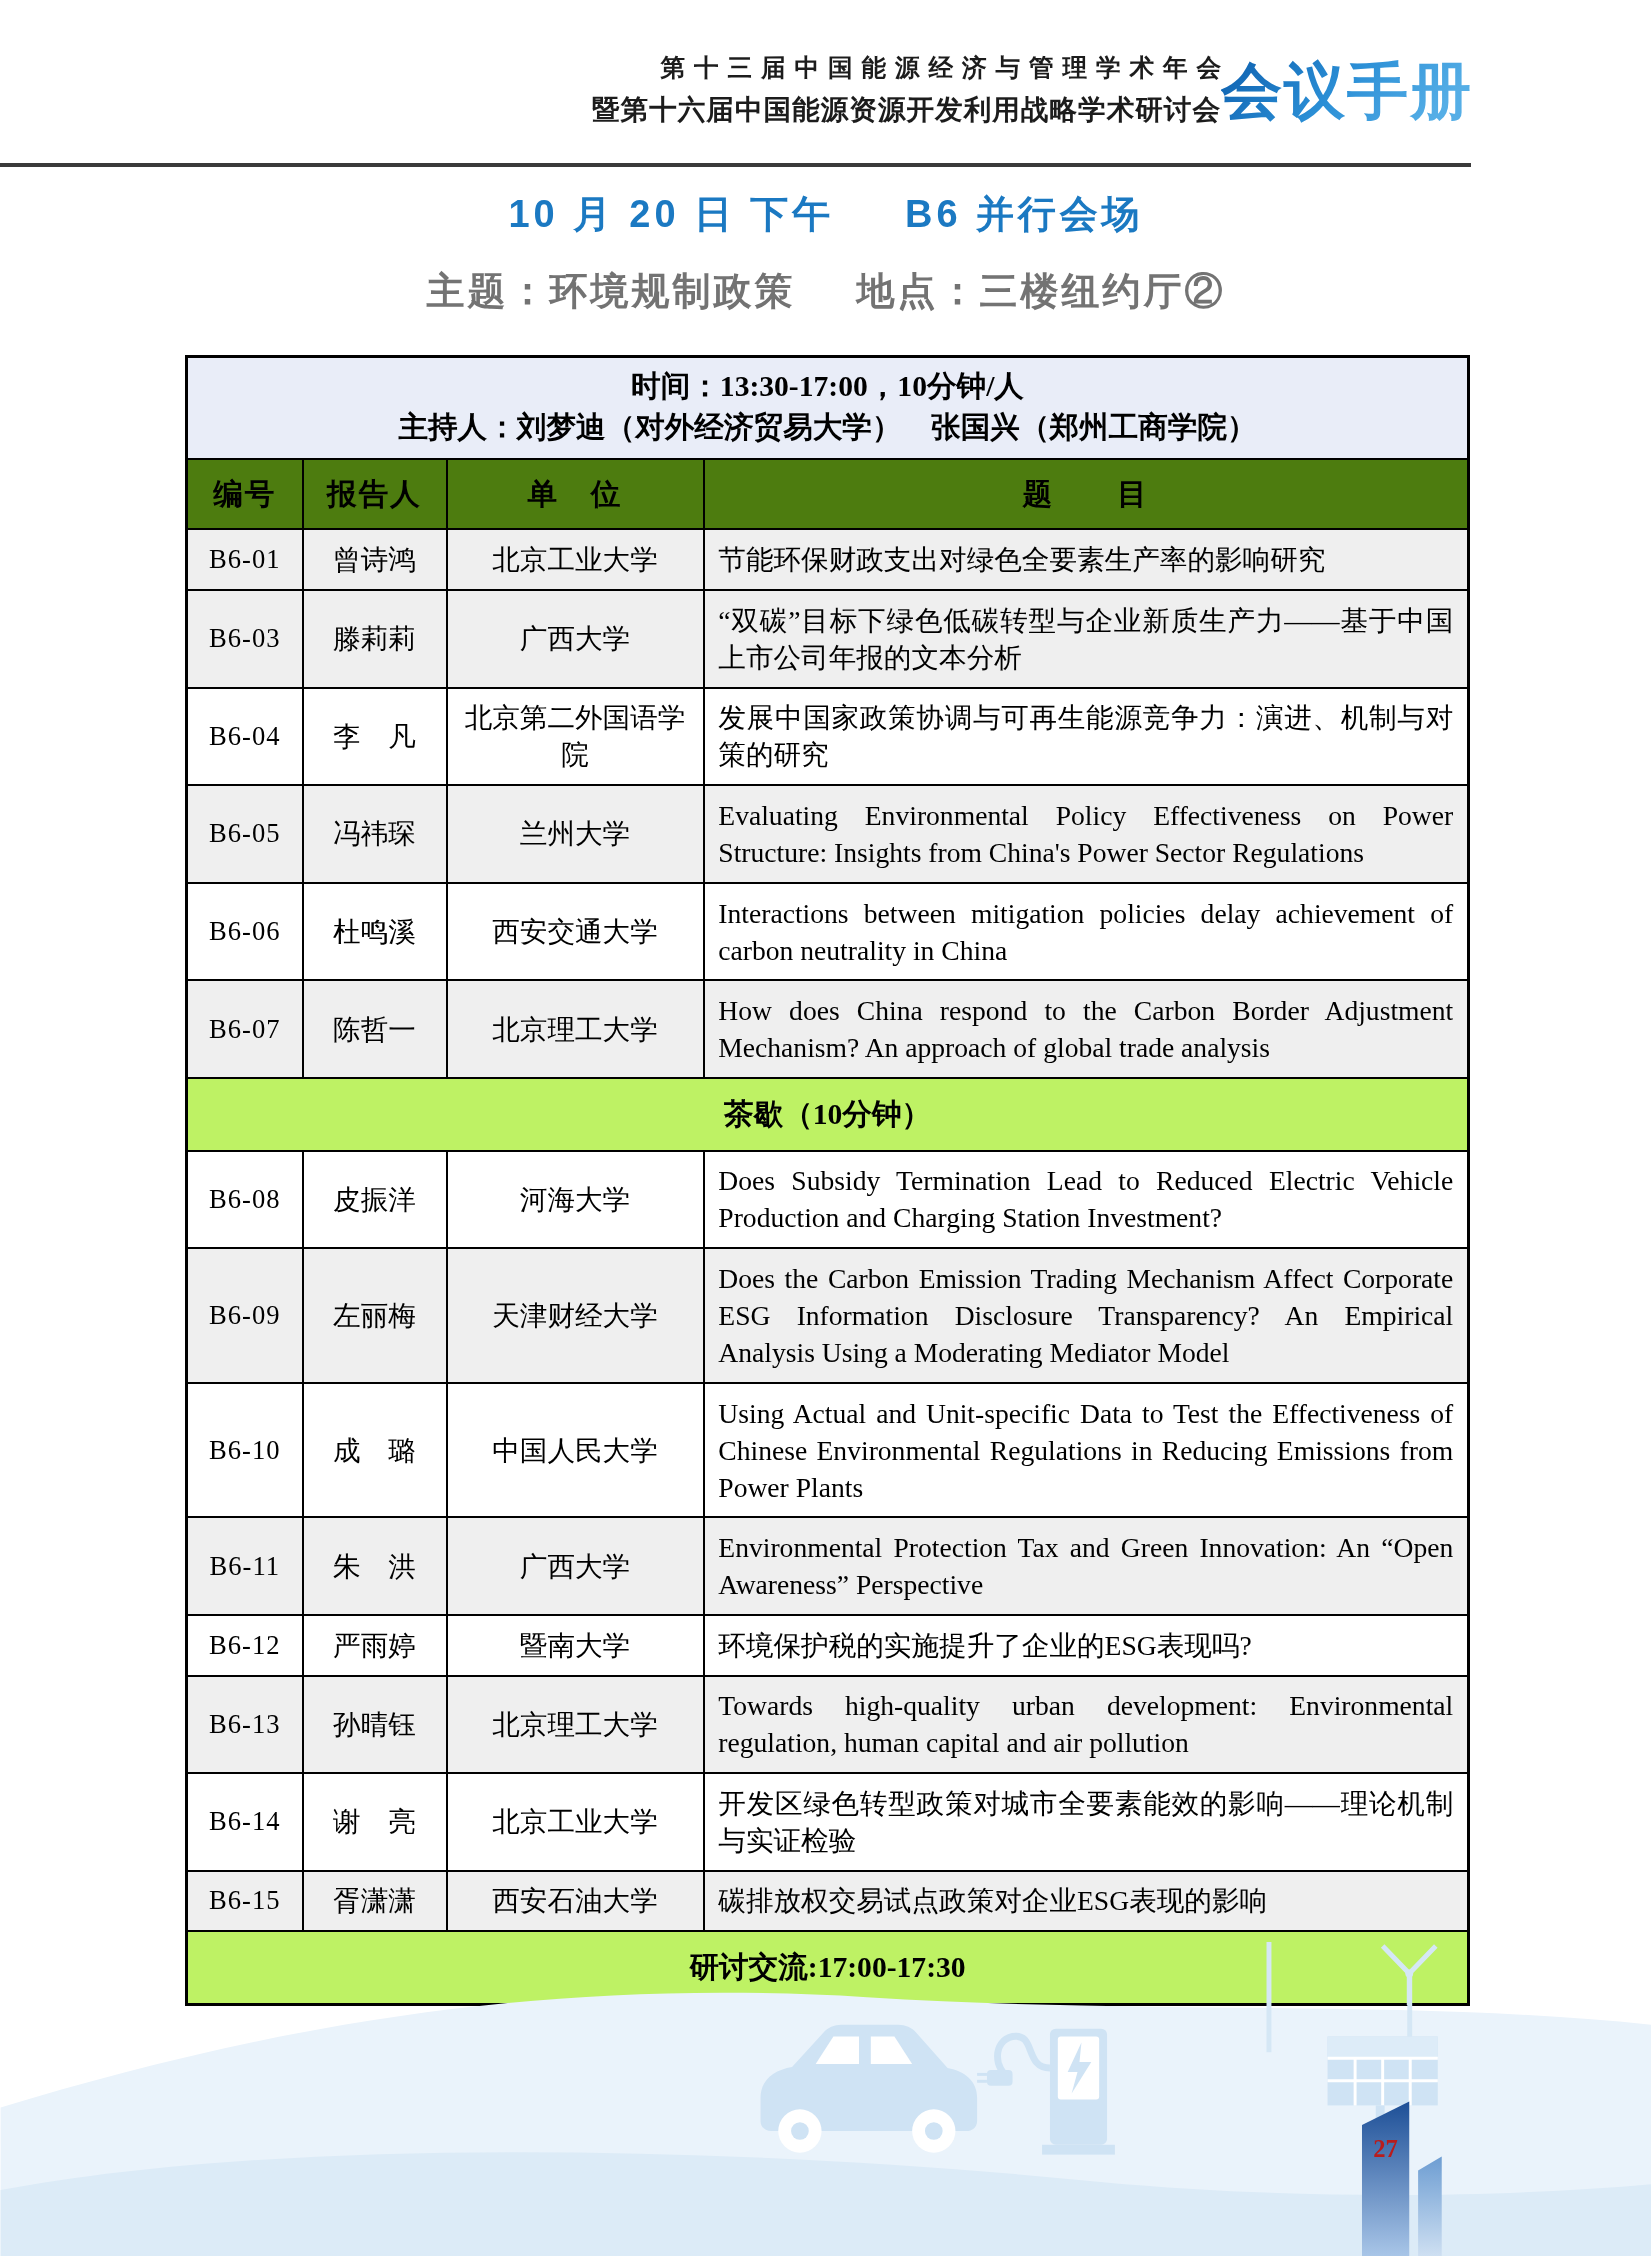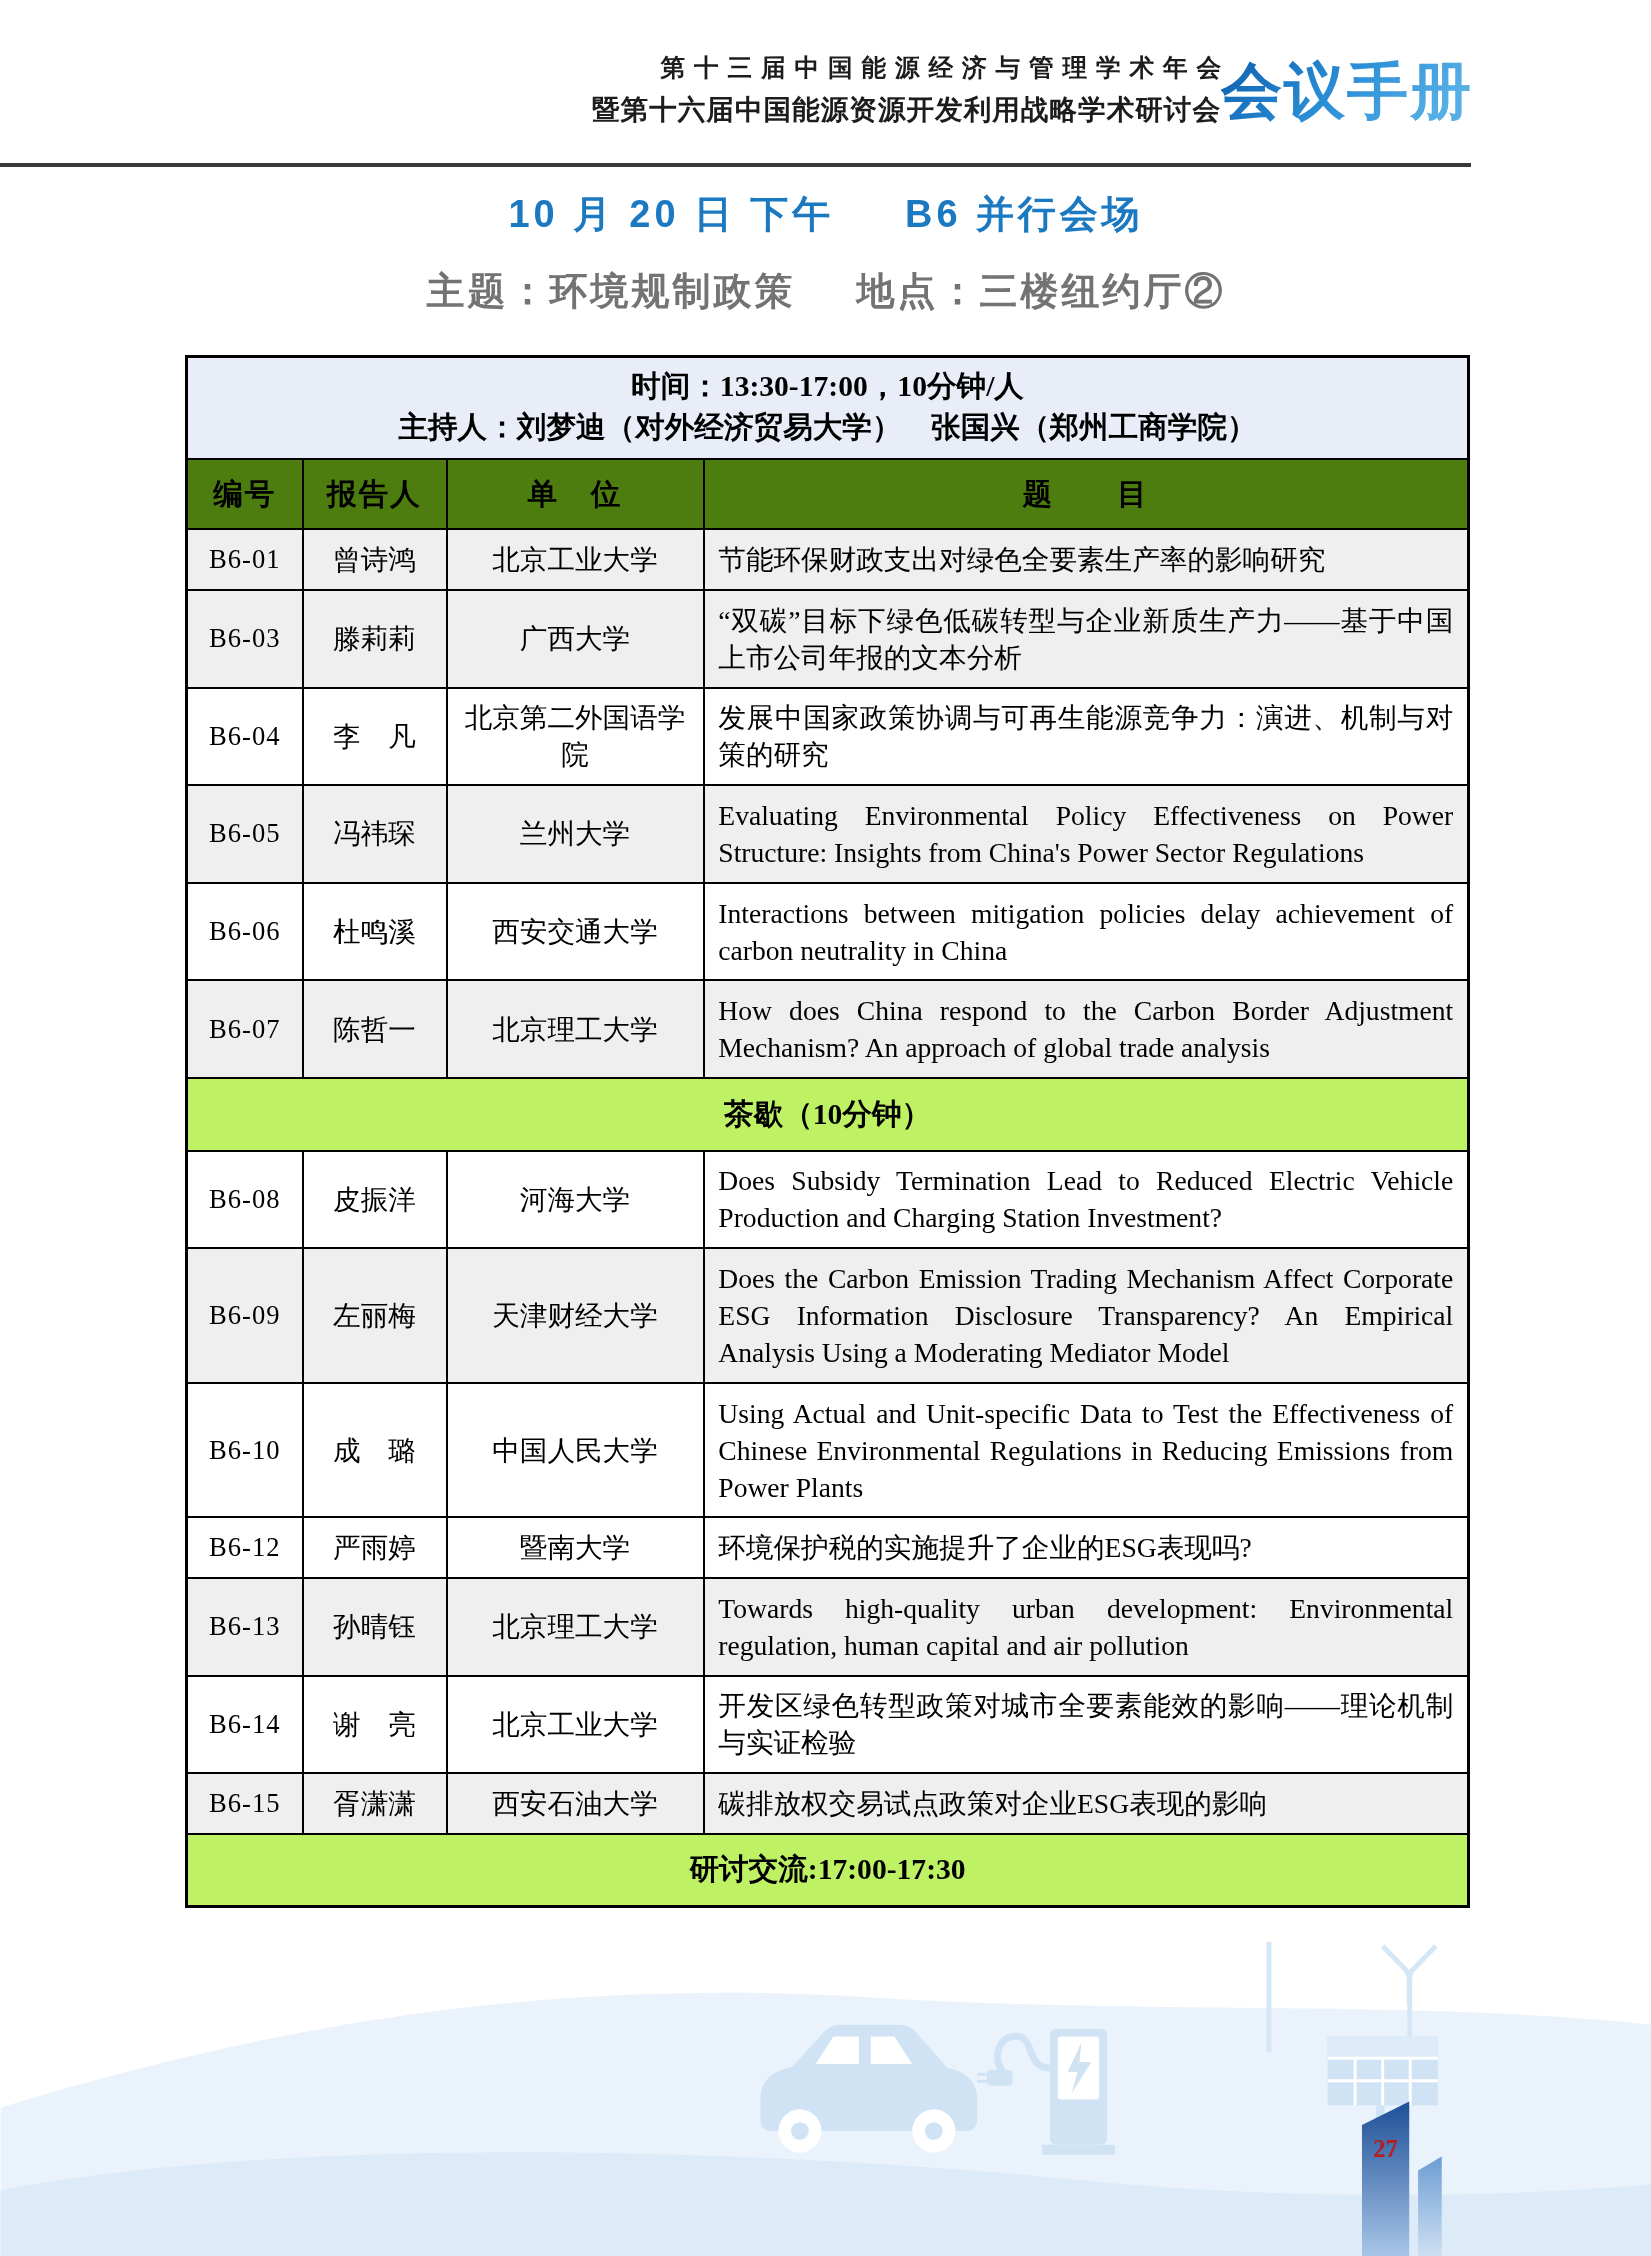--- a/index.html
+++ b/index.html
@@ -163,20 +163,26 @@
         <td class="c-sp">左丽梅</td>
         <td class="c-af">天津财经大学</td>
         <td class="c-ti">Does the Carbon Emission Trading Mechanism Affect Corporate ESG Information Disclosure Transparency? An Empirical Analysis Using a Moderating Mediator Model</td>
       </tr>
       <tr>
         <td class="c-id">B6-10</td>
         <td class="c-sp">成　璐</td>
         <td class="c-af">中国人民大学</td>
         <td class="c-ti">Using Actual and Unit-specific Data to Test the Effectiveness of Chinese Environmental Regulations in Reducing Emissions from Power Plants</td>
       </tr>
+      <tr class="gray">
+        <td class="c-id">B6-11</td>
+        <td class="c-sp">朱　洪</td>
+        <td class="c-af">广西大学</td>
+        <td class="c-ti">Environmental Protection Tax and Green Innovation: An “Open Awareness” Perspective</td>
+      </tr>
       <tr>
         <td class="c-id">B6-12</td>
         <td class="c-sp">严雨婷</td>
         <td class="c-af">暨南大学</td>
         <td class="c-ti">环境保护税的实施提升了企业的ESG表现吗?</td>
       </tr>
       <tr class="gray">
         <td class="c-id">B6-13</td>
         <td class="c-sp">孙晴钰</td>
         <td class="c-af">北京理工大学</td>

